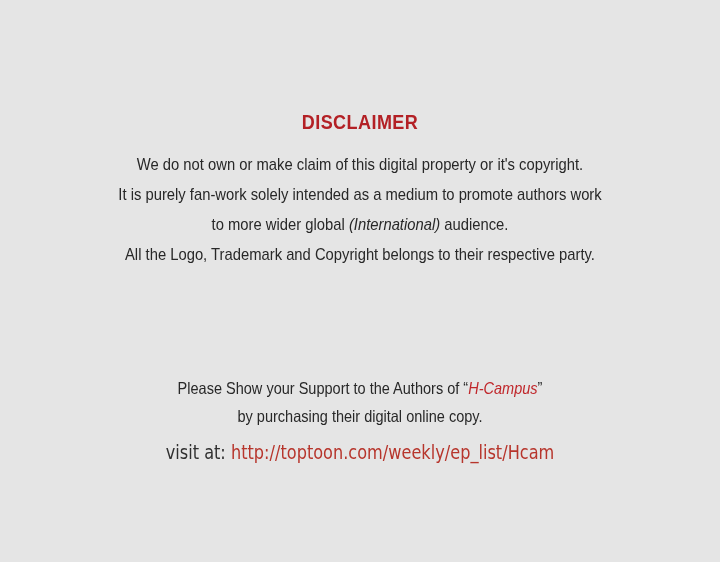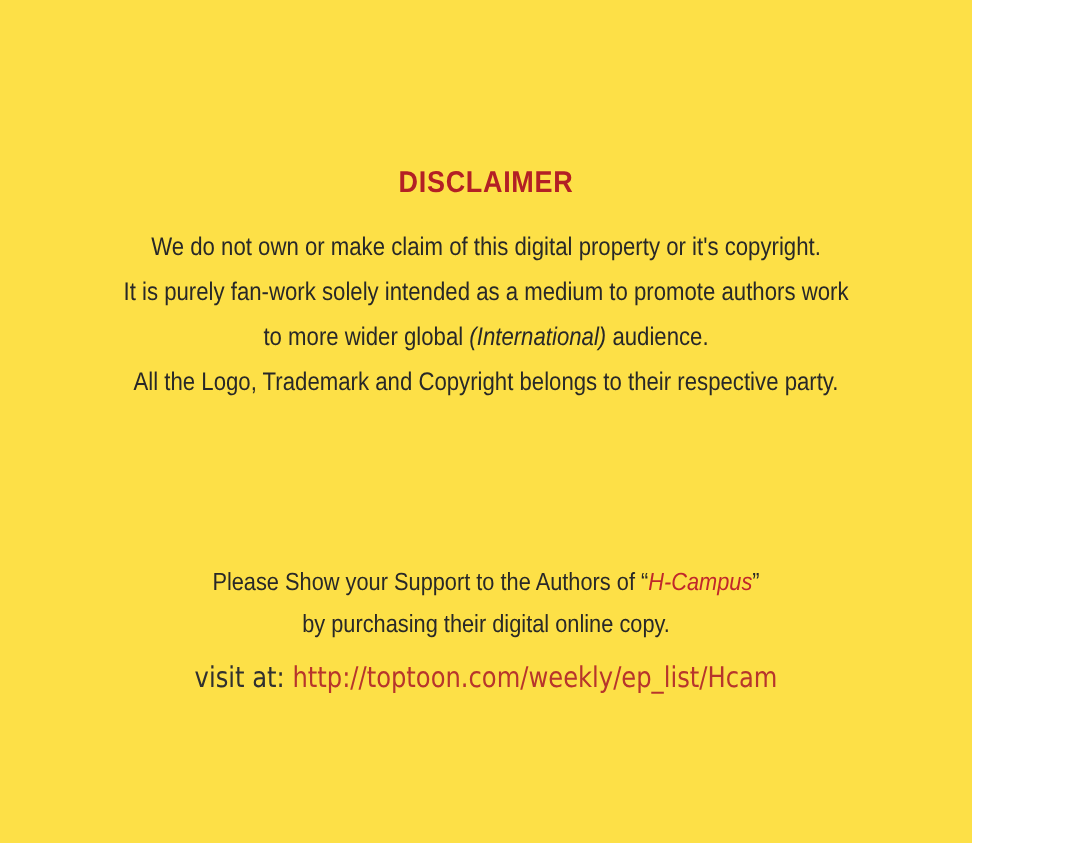--- a/index.html
+++ b/index.html
@@ -8,23 +8,23 @@
   }
   body {
     width: 720px;
     height: 562px;
     background: #ffffff;
     font-family: "Liberation Sans", sans-serif;
     overflow: hidden;
   }
   .page {
     position: relative;
-    width: 648px;
+    width: 720px;
     height: 562px;
-    background: #fde047;
+    background: #e5e5e5;
   }
   .title {
     position: absolute;
     top: 111px;
     left: 0;
     width: 100%;
     margin: 0;
     text-align: center;
     font-size: 20px;
     font-weight: bold;

